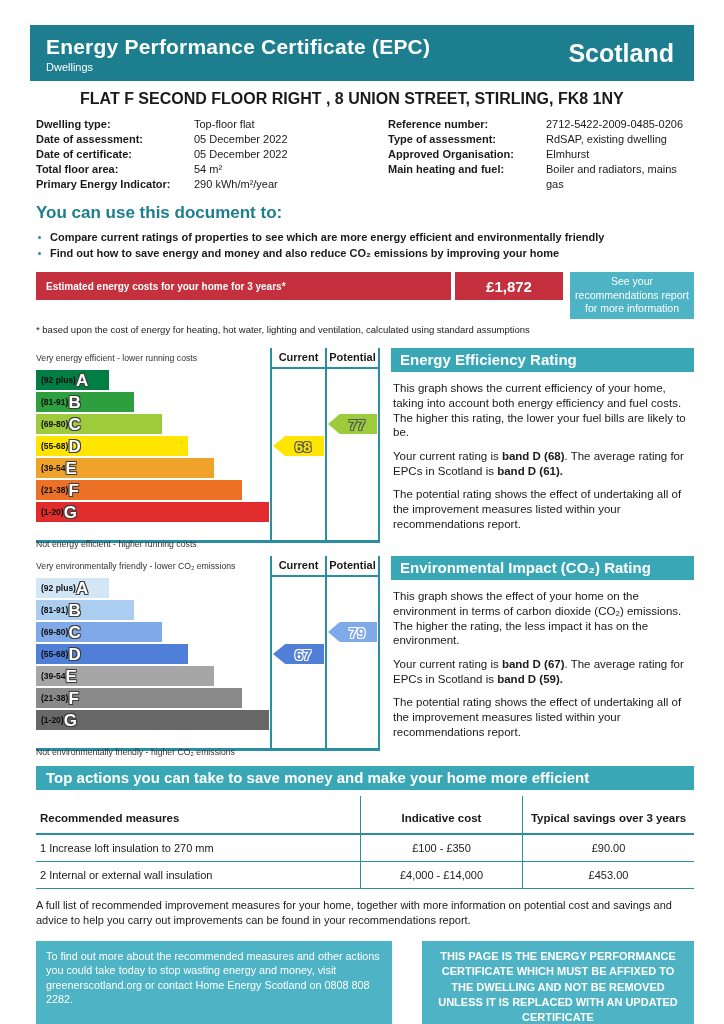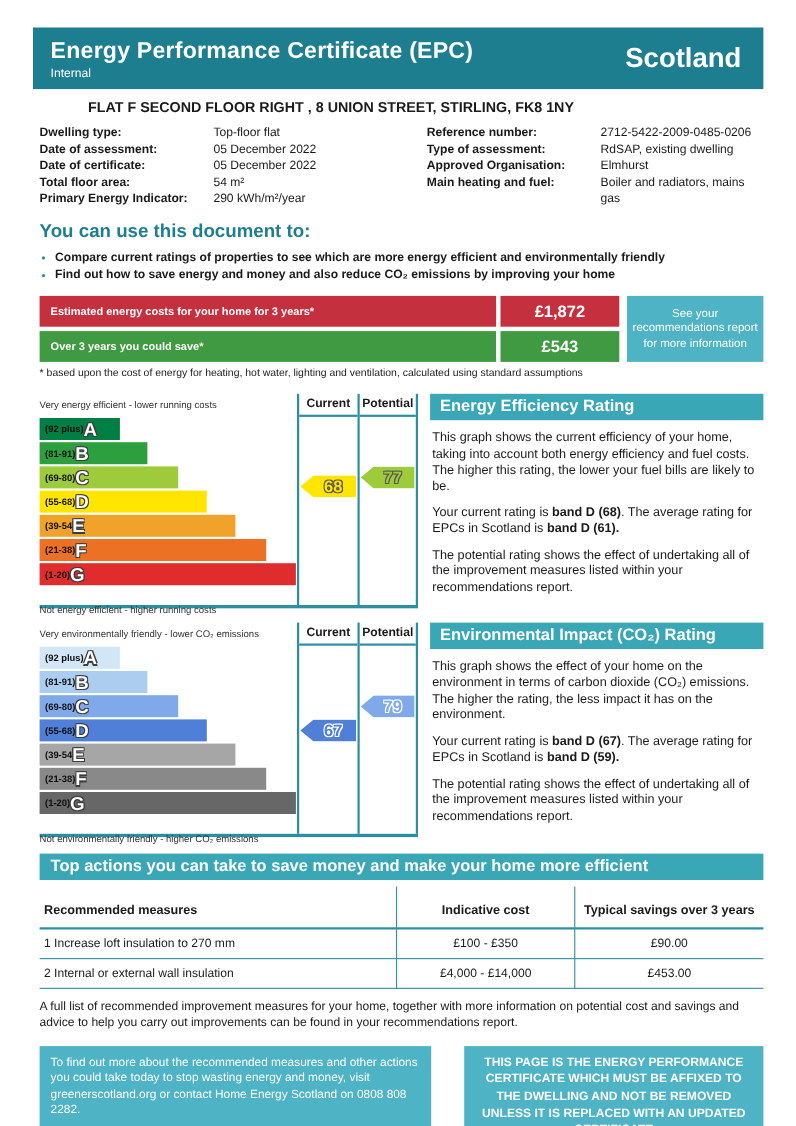--- a/index.html
+++ b/index.html
@@ -9,21 +9,21 @@
   *{box-sizing:border-box; margin:0; padding:0;}
   body{font-family:"Liberation Sans", sans-serif; color:var(--ink); background:#e8e8e8;}
   .page{width:724px; height:1024px; background:#ffffff; padding:25px 30px 20px 30px; position:relative;}
 
   
   .masthead{background:var(--header-teal); color:#fff; display:flex; justify-content:space-between; align-items:center; padding:7px 16px 6px 16px; height:56px;}
   .mast-title{font-size:21px; font-weight:bold; letter-spacing:.2px;}
   .mast-sub{font-size:11px; margin-top:2px;}
   .mast-region{font-size:25px; font-weight:bold; padding-right:4px;}
 
-  .address{font-weight:bold; font-size:13px; margin:9px 2px 0 6px;padding-left:44px;}
+  .address{font-weight:bold; font-size:16px; margin:9px 2px 0 6px;padding-left:44px;}
 
   
   .details{display:flex; margin:9px 2px 0 6px; font-size:11px; line-height:1.37;}
   .details-col{width:352px;}
   .details-col.right{flex:1;}
   .detail-row{display:flex;}
   .dl{width:158px; font-weight:bold; flex-shrink:0;}
   .dv{flex:1;}
 
   .usage-heading{color:var(--header-teal); font-weight:bold; font-size:17px; margin:11px 0 0 6px;}
@@ -86,21 +86,21 @@
   .box.right{width:272px; font-size:11px; font-weight:bold; text-align:center; line-height:1.4; padding:8px 8px; display:flex; align-items:center;}
 </style>
 </head>
 <body>
 
 <div class="page">
 
   <header class="masthead">
     <div class="mast-left">
       <div class="mast-title">Energy Performance Certificate (EPC)</div>
-      <div class="mast-sub">Internal</div>
+      <div class="mast-sub">Dwellings</div>
     </div>
     <div class="mast-region">Scotland</div>
   </header>
 
   <div class="address">FLAT F SECOND FLOOR RIGHT , 8 UNION STREET, STIRLING, FK8 1NY</div>
 
   <section class="details">
     <div class="details-col">
       <div class="detail-row">
           <span class="dl">Dwelling type:</span>
@@ -154,24 +154,20 @@
         <span>Find out how to save energy and money and also reduce CO₂ emissions by improving your home</span>
       </li>
   </ul>
 
   <section class="costs">
     <div class="cost-rows">
       <div class="cost-row red">
         <div class="cost-label">Estimated energy costs for your home for 3 years*</div>
         <div class="cost-value">£1,872</div>
       </div>
-      <div class="cost-row green">
-        <div class="cost-label">Over 3 years you could save*</div>
-        <div class="cost-value">£543</div>
-      </div>
     </div>
     <div class="cost-info">See your recommendations report for more information</div>
   </section>
   <div class="footnote">* based upon the cost of energy for heating, hot water, lighting and ventilation, calculated using standard assumptions</div>
 
   <section class="rating-section">
     <div class="chart eer">
       <div class="chart-grid">
         <div class="bars-col">
           <div class="chart-note top">Very energy efficient - lower running costs</div>
@@ -215,21 +211,21 @@
               <div class="band-bar" style="background: rgb(224, 44, 44); width: 99.5%;">
                 <span class="band-range">(1-20)</span>
                 <span class="band-letter">G</span>
               </div>
             </div>
           <div class="chart-note bottom">Not energy efficient - higher running costs</div>
         </div>
         <div class="rating-col current">
           <div class="rating-head">Current</div>
           <div class="rating-body">
-            <div class="arrow arrow-current" style="top: 53px; background: rgb(255, 229, 0); color: rgb(255, 229, 0);">
+            <div class="arrow arrow-current" style="top: 67px; background: rgb(255, 229, 0); color: rgb(255, 229, 0);">
                 <span class="arrow-num">68</span>
               </div>
           </div>
         </div>
         <div class="rating-col potential">
           <div class="rating-head">Potential</div>
           <div class="rating-body">
             <div class="arrow arrow-potential" style="top: 45px; background: rgb(158, 203, 59); color: rgb(158, 203, 59);">
                 <span class="arrow-num">77</span>
               </div>

